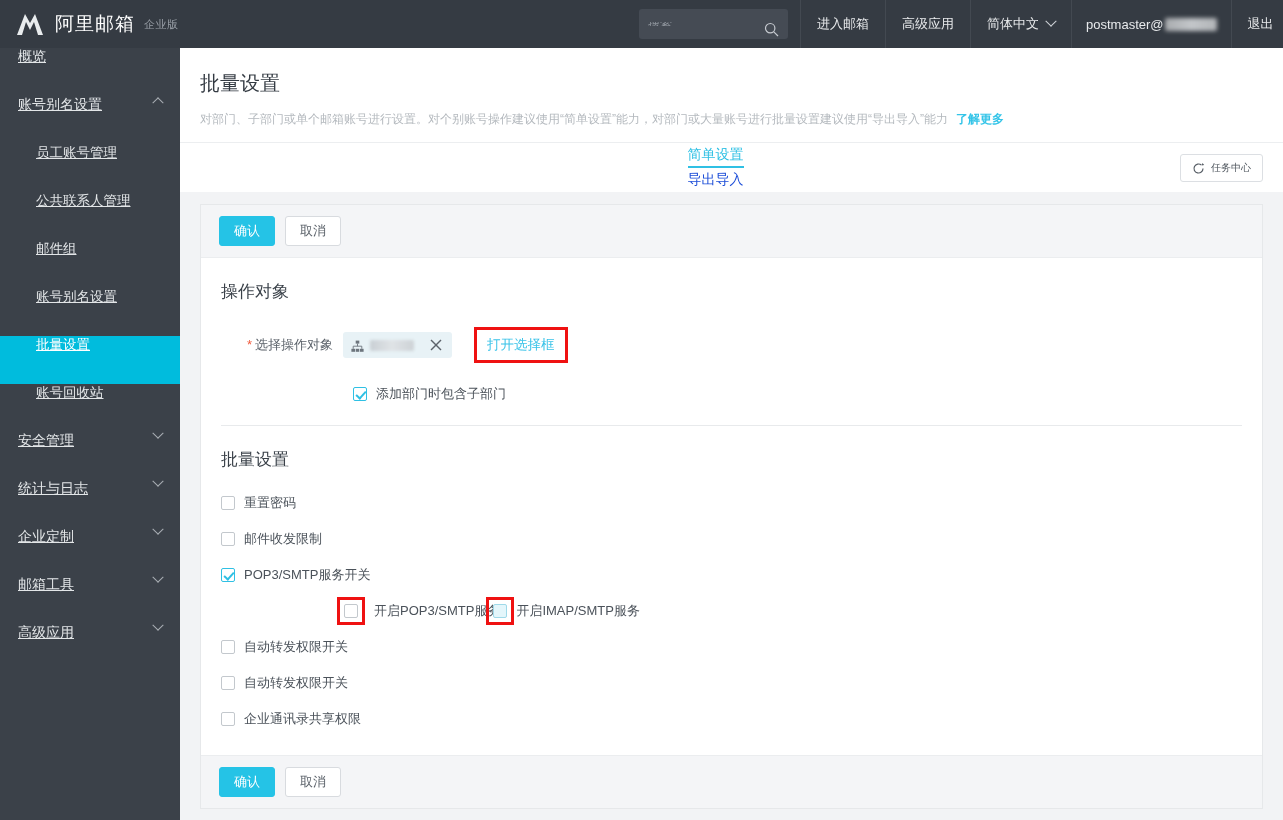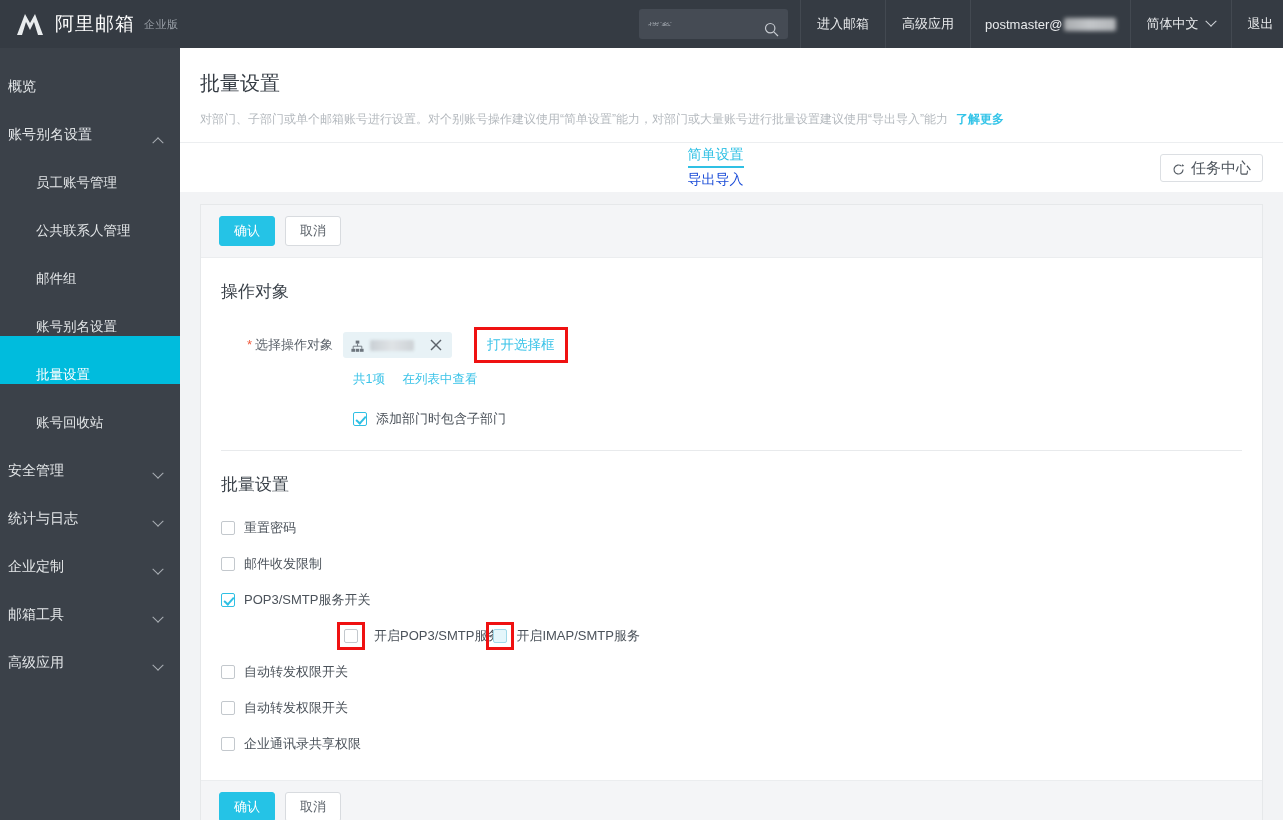--- a/index.html
+++ b/index.html
@@ -64,23 +64,23 @@
     border-right:1.6px solid #cfd3d8; border-bottom:1.6px solid #cfd3d8;
     transform: rotate(45deg) translate(-2px,-2px);
   }
 
   
   .sidebar {
     position: absolute; top: 48px; left: 0; width: 180px; height: 772px;
     background: #3b4149;
   }
   .nav-item {
-    height: 48px; display: flex; align-items: flex-end;
+    height: 48px; display: flex; align-items: flex-start;
     color: #e3e6e8; font-size: 14px; cursor: pointer;
-    padding: 0 18px 0 8px; position: relative;
+    padding: 0 18px 0 18px; position: relative; text-decoration: underline;
   }
   .nav-item .chev {
     position: absolute; right: 18px; width: 8px; height: 8px;
     border-right: 1.5px solid #a9aeb4; border-bottom: 1.5px solid #a9aeb4;
     transform: rotate(45deg) translate(-2px,-2px);
   }
   .nav-item .chev.up { transform: rotate(-135deg) translate(-2px,-2px); }
   .nav-item.sub { padding-left: 36px; font-size: 13.5px; height: 48px; }
   .nav-item.active { background: #00bcdd; color: #ffffff; }
 
@@ -108,21 +108,21 @@
   }
   .tab.active { color: #2fc0e4; }
   .tab.active:after {
     content: ""; position: absolute; left: 0; right: 0; bottom: 0;
     height: 2px; background: #2fc0e4;
   }
   .tasks-btn {
     position: absolute; right: 20px; top: 11px;
     height: 28px; border: 1px solid #dcdfe3; background: #fff;
     border-radius: 3px; display: flex; align-items: center;
-    padding: 0 11px; font-size: 15px; color: #4e555d; cursor: pointer;
+    padding: 0 11px; font-size: 10px; color: #4e555d; cursor: pointer;
   }
   .tasks-btn .ri { width: 13px; height: 13px; margin-right: 6px; display:block; }
 
   
   .panel {
     margin: 12px 20px 0 20px; background: #ffffff;
     border: 1px solid #e6e8ea; width: 1063px;
   }
   .btn-bar {
     background: #f4f5f7; padding: 11px 18px; display: flex; align-items: center;
@@ -230,27 +230,27 @@
       </span>
     </div>
 
     <div class="topnav">
       <div class="topnav-item">
         <span>进入邮箱</span>
       </div>
       <div class="topnav-item">
         <span>高级应用</span>
       </div>
+      <div class="topnav-item">
+        <span>简体中文</span>
+        <span class="caret-dn"></span>
+      </div>
       <div class="topnav-item acct">
         <span>postmaster@</span>
           <span class="blur-chip"></span>
-      </div>
-      <div class="topnav-item">
-        <span>简体中文</span>
-        <span class="caret-dn"></span>
       </div>
       <div class="topnav-item">
         <span>退出</span>
       </div>
     </div>
   </div>
 
   <div class="sidebar">
     <div class="nav-item">
       <span>概览</span>
@@ -359,24 +359,20 @@
               <line x1="3" y1="3" x2="13" y2="13" stroke="#5c636b" stroke-width="1.4"></line>
               <line x1="13" y1="3" x2="3" y2="13" stroke="#5c636b" stroke-width="1.4"></line>
             </svg>
           </span>
         </div>
         <div class="hl-box">
           <span class="open-picker">打开选择框</span>
         </div>
       </div>
 
-      <div class="sub-links">
-        <span>共1项</span>
-        <span>在列表中查看</span>
-      </div>
 
       <div class="subdept-row">
         <div class="chk-line">
           <span class="chk checked"></span>
           <span class="chk-label">添加部门时包含子部门</span>
         </div>
       </div>
 
       <div class="divider"></div>
 

